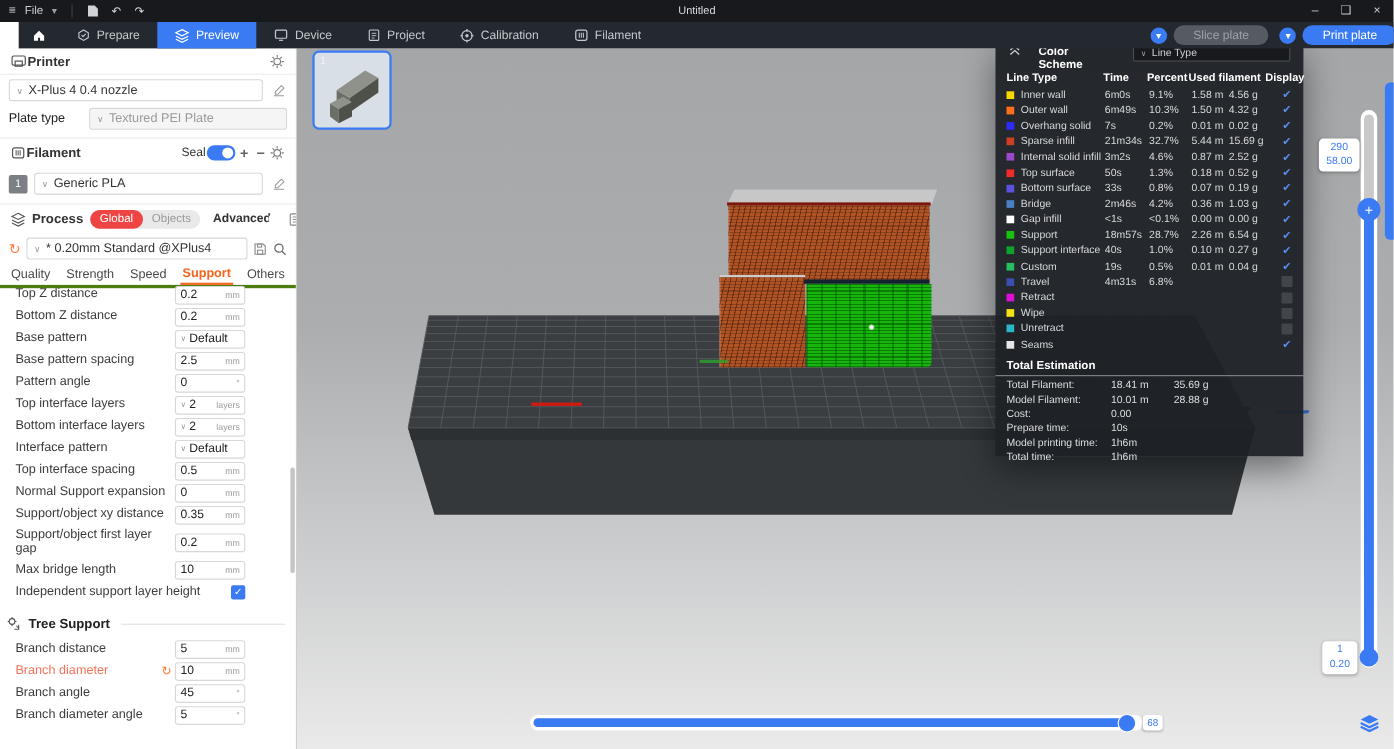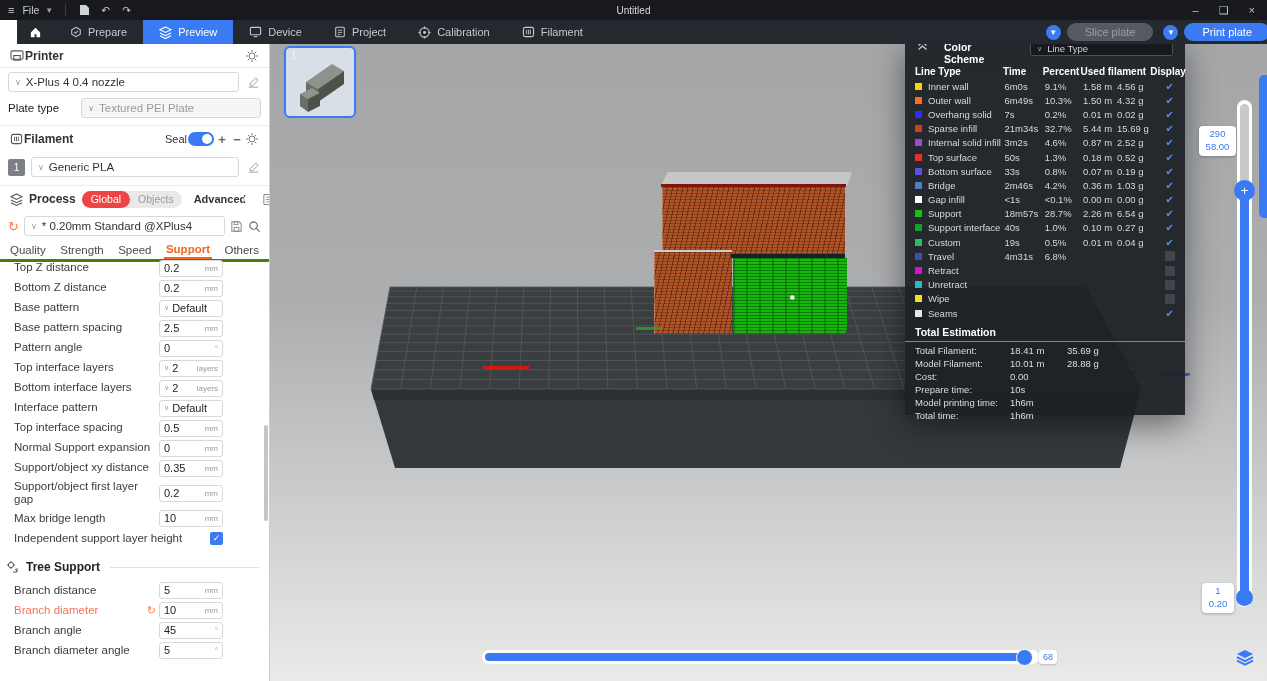--- a/index.html
+++ b/index.html
@@ -835,37 +835,37 @@
           <span class="c-m"></span>
           <span class="c-g"></span>
           <span class="c-disp">
 
             <span class="ck-off"></span>
           </span>
         </div>
 
         <div class="lt-row">
           <span class="c-name">
-            <span class="lt-swatch" style="background: rgb(43, 181, 201);"></span>
-            <span>Unretract</span>
+            <span class="lt-swatch" style="background: rgb(245, 225, 21);"></span>
+            <span>Wipe</span>
           </span>
           <span class="c-time"></span>
           <span class="c-pct"></span>
           <span class="c-m"></span>
           <span class="c-g"></span>
           <span class="c-disp">
 
             <span class="ck-off"></span>
           </span>
         </div>
 
         <div class="lt-row">
           <span class="c-name">
-            <span class="lt-swatch" style="background: rgb(245, 225, 21);"></span>
-            <span>Wipe</span>
+            <span class="lt-swatch" style="background: rgb(43, 181, 201);"></span>
+            <span>Unretract</span>
           </span>
           <span class="c-time"></span>
           <span class="c-pct"></span>
           <span class="c-m"></span>
           <span class="c-g"></span>
           <span class="c-disp">
 
             <span class="ck-off"></span>
           </span>
         </div>

